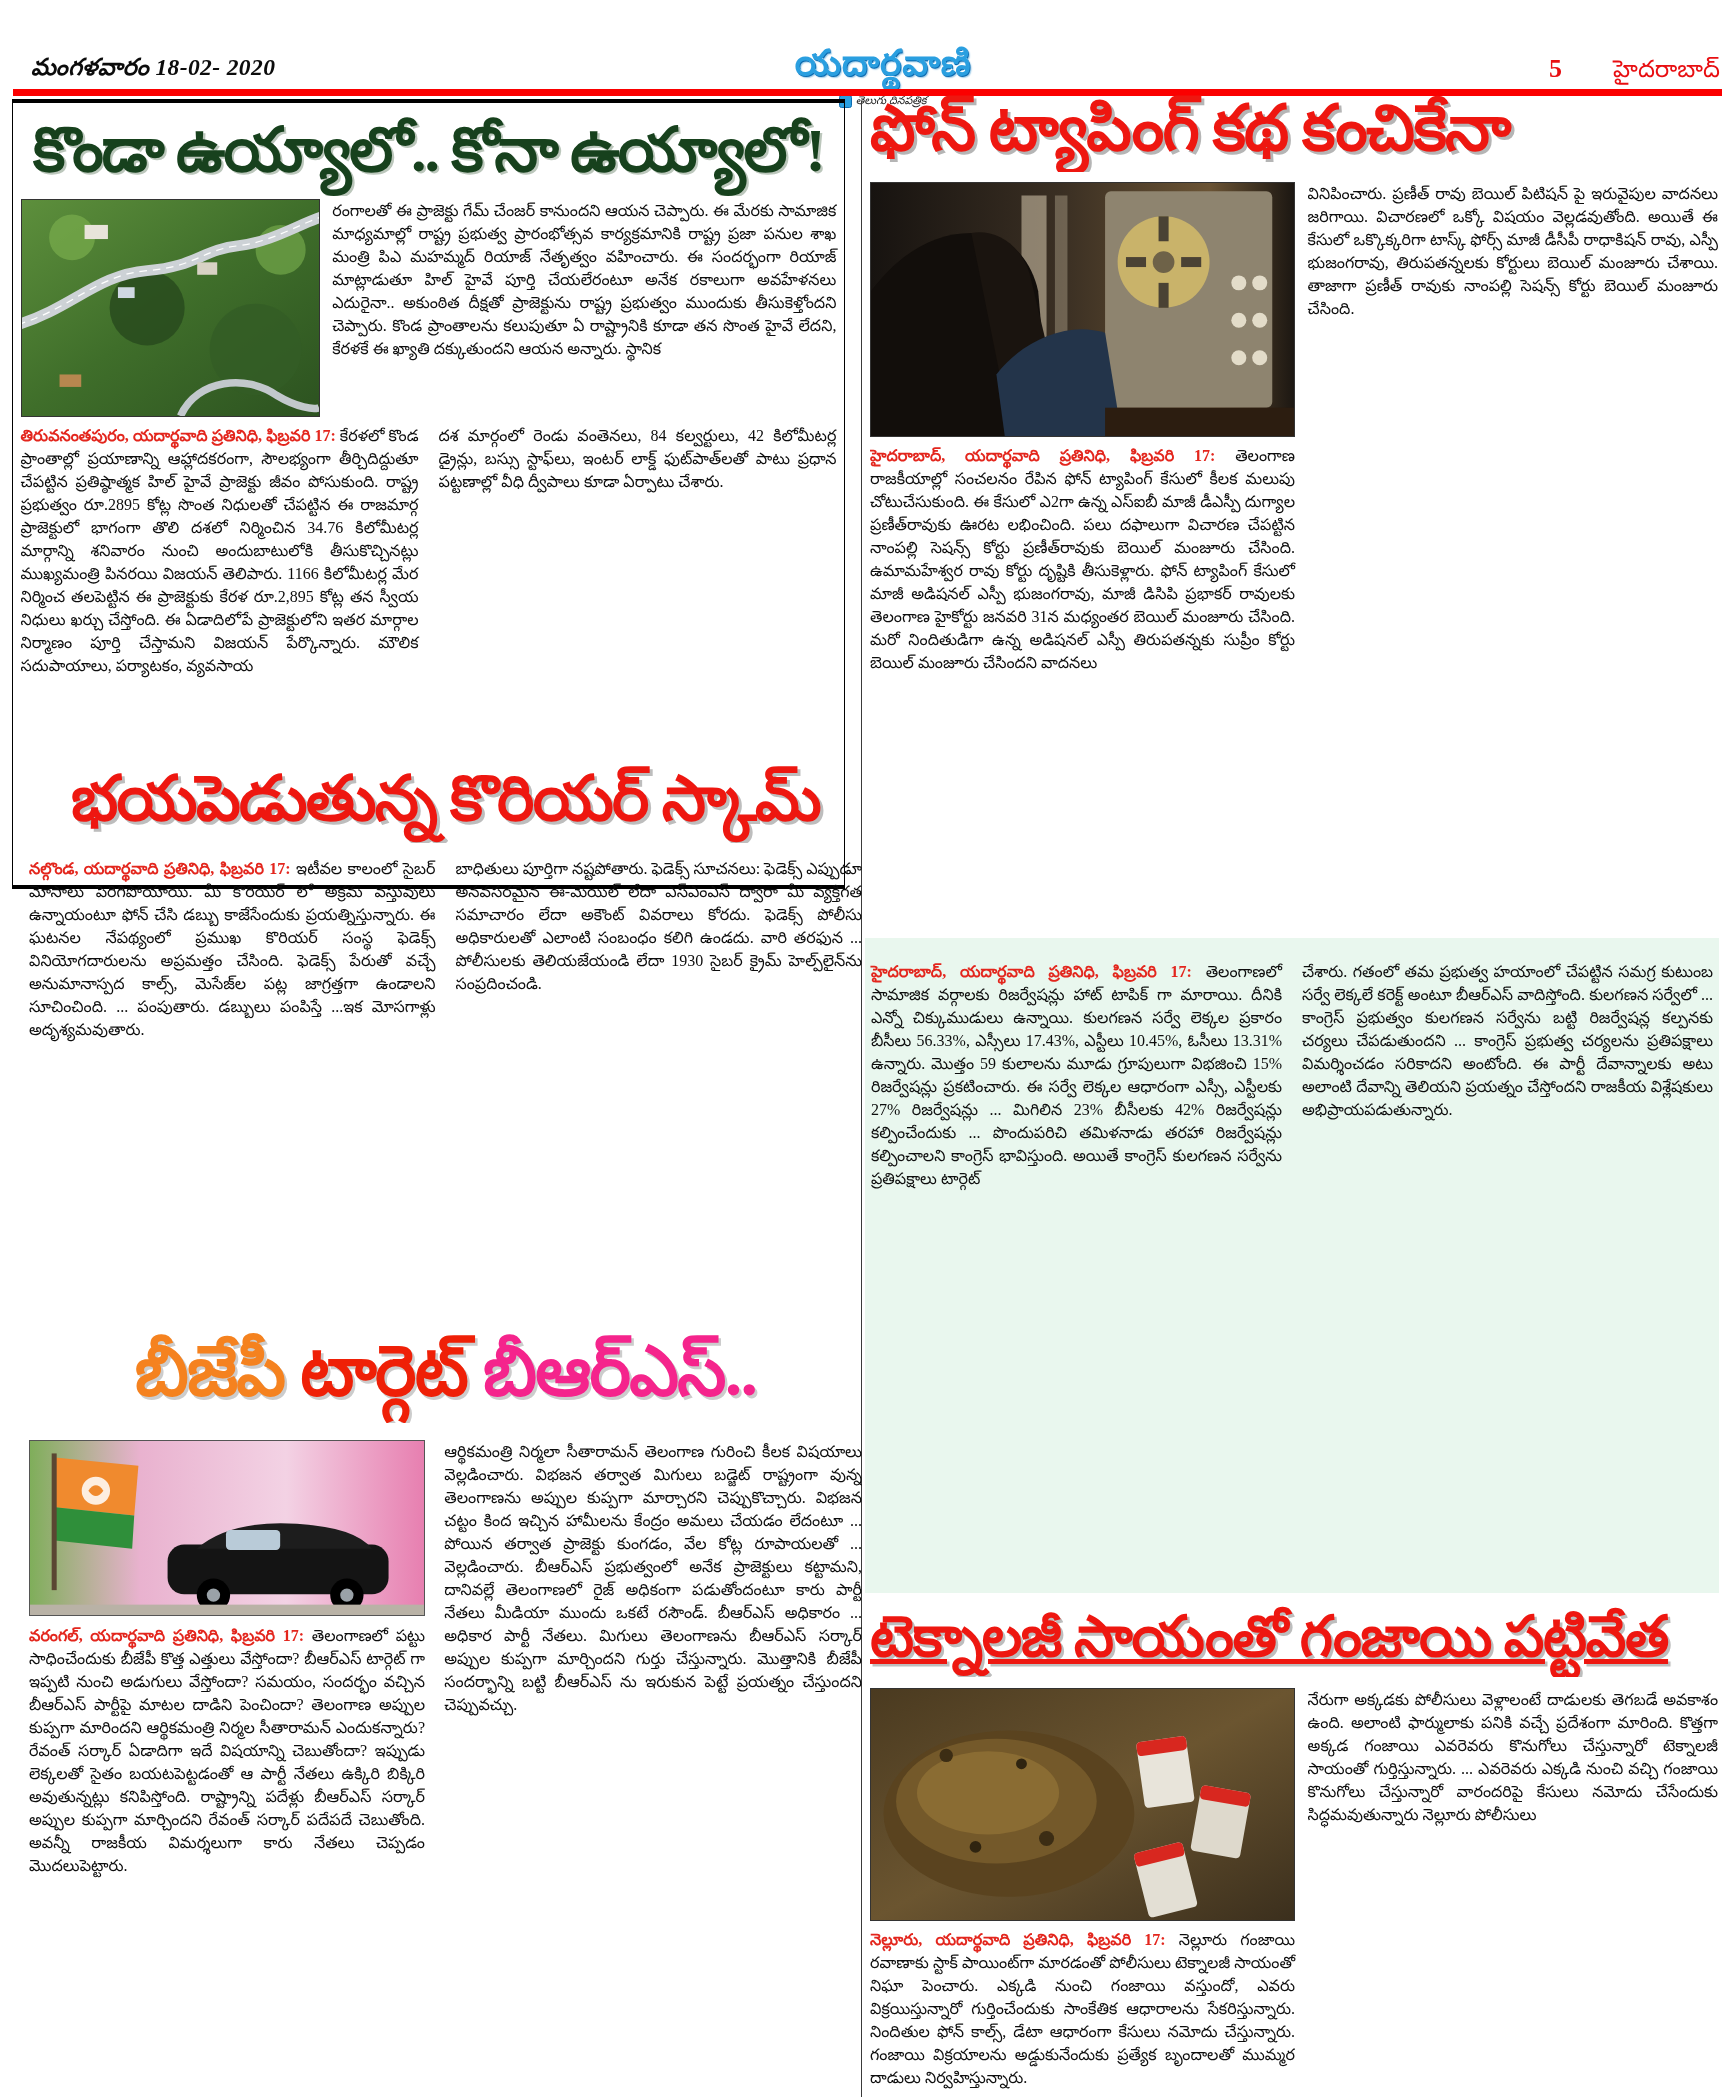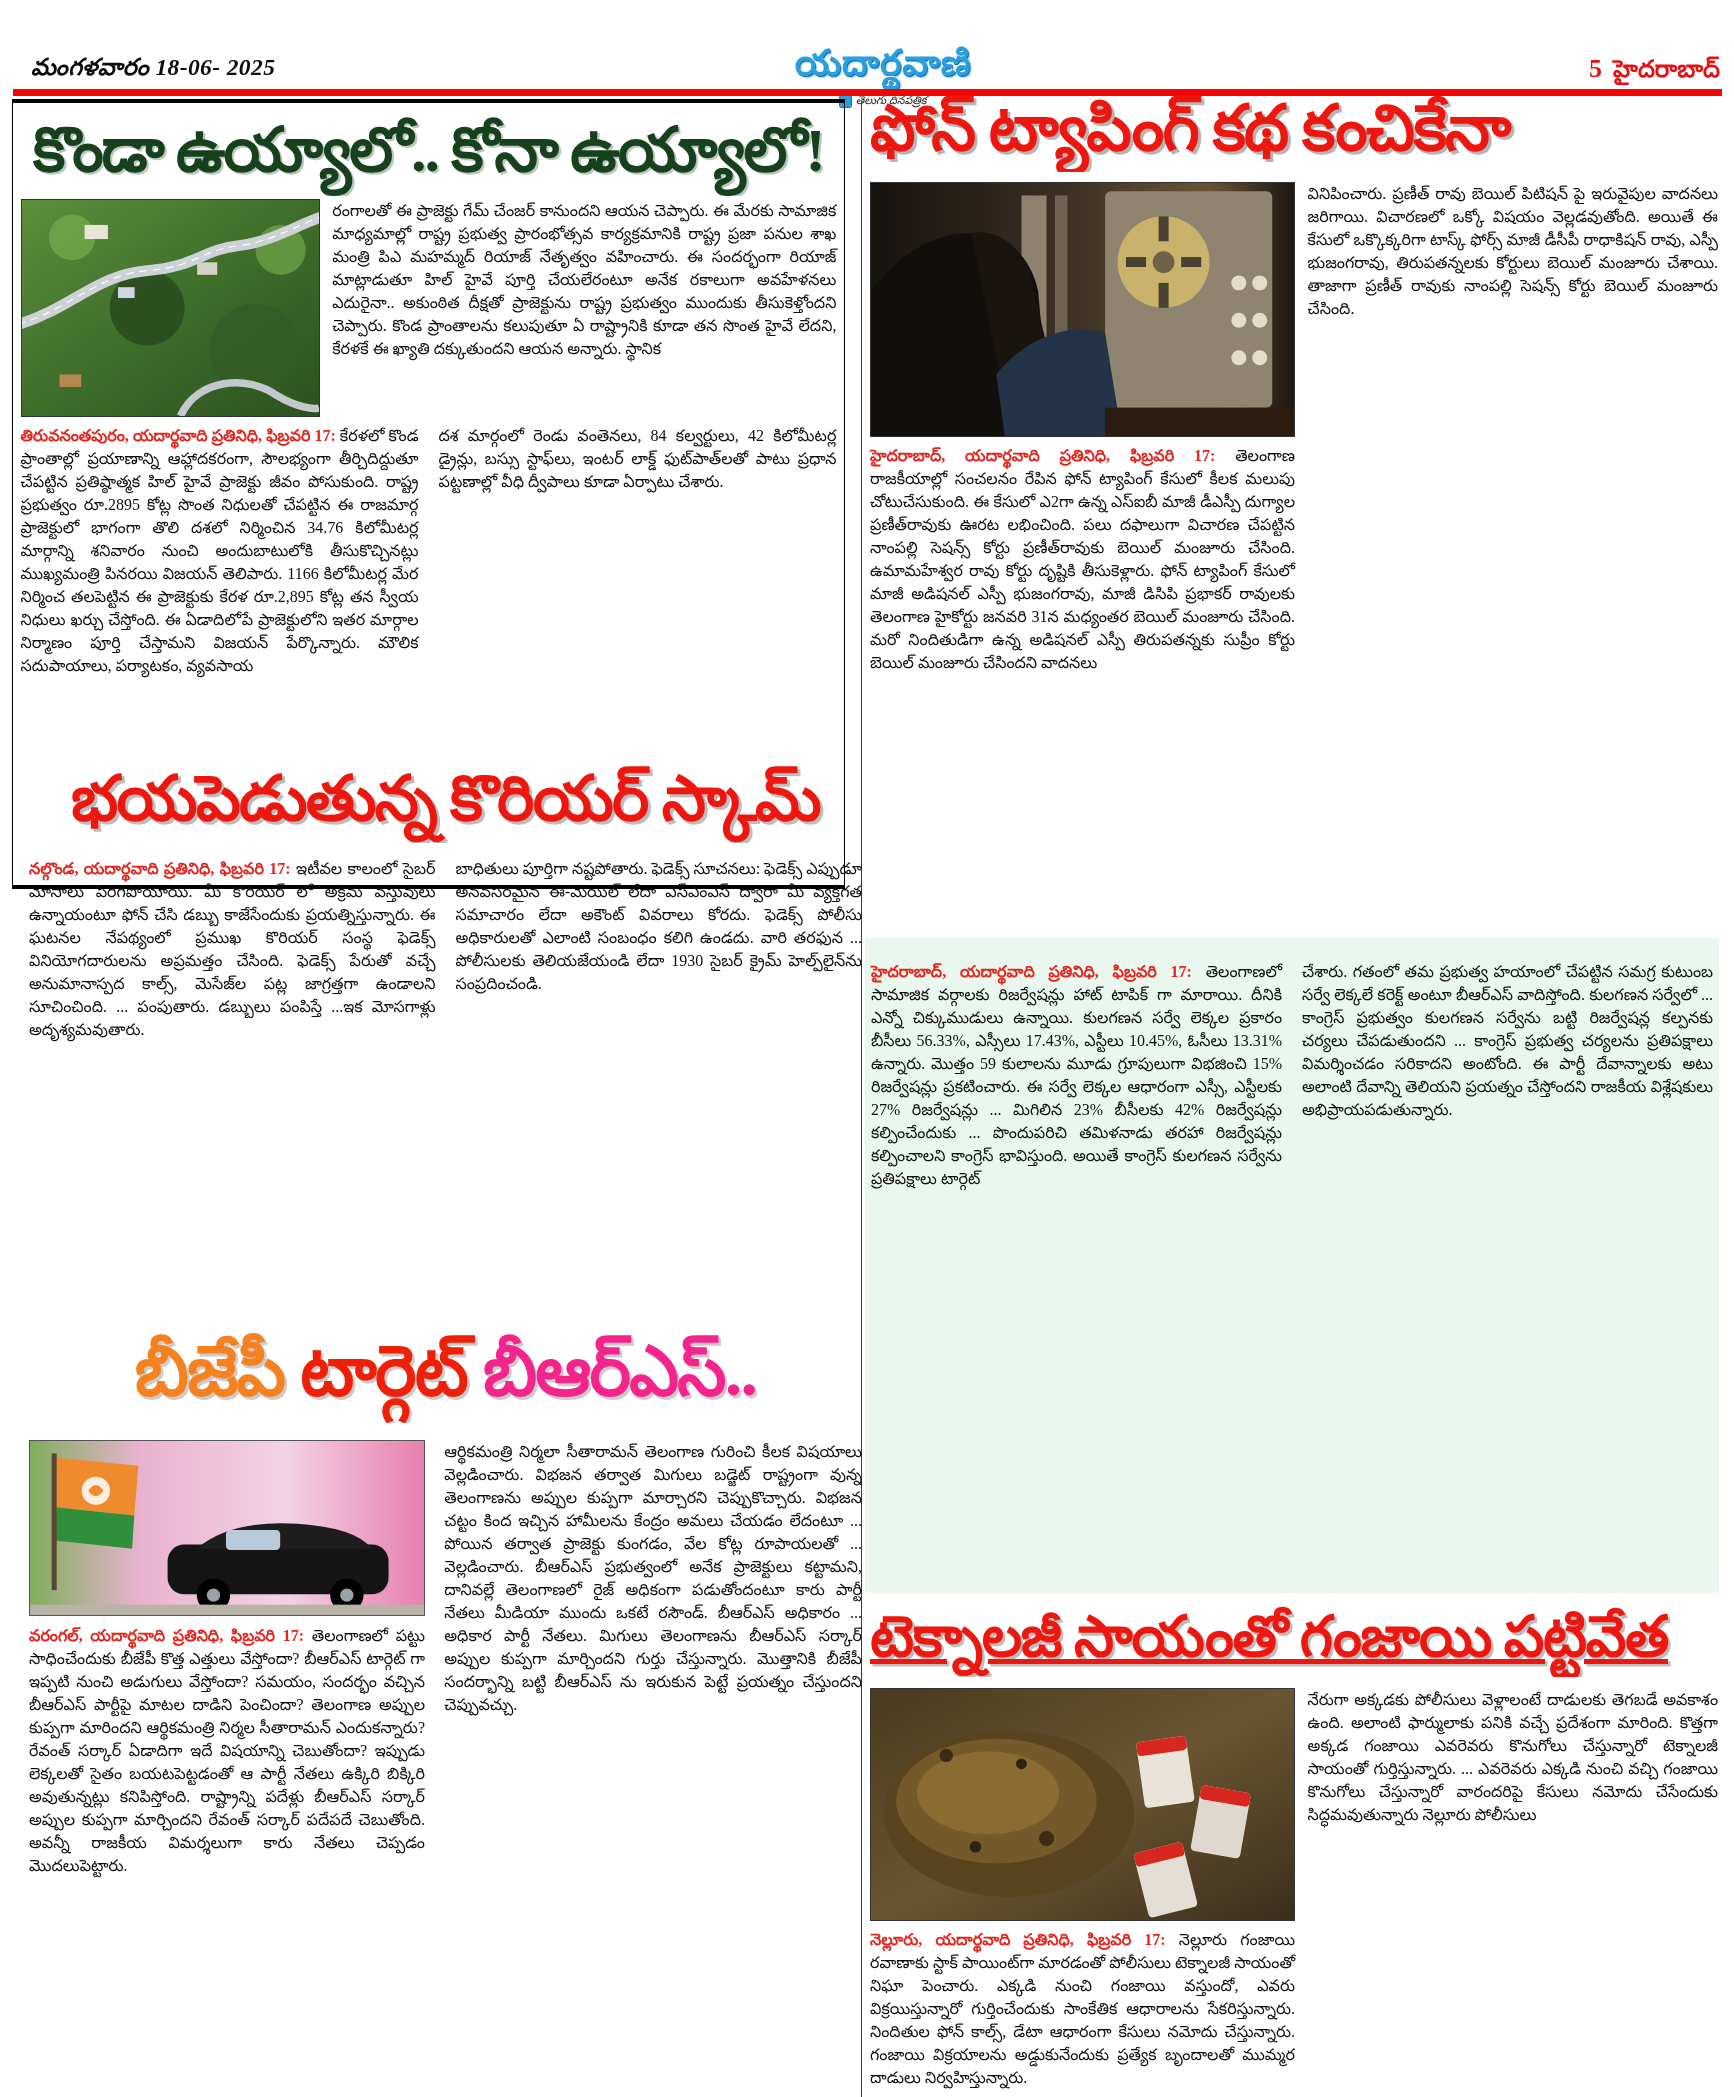--- a/index.html
+++ b/index.html
@@ -13,21 +13,21 @@
   #logo{left:774px;top:42px;width:218px;text-align:center;}
   #logo .main{
     font-size:36px;font-weight:bold;color:#2a9fe0;letter-spacing:0.8px;
     text-shadow:-0.8px -0.8px 0 #ffffff,0.8px 0.8px 0 #0d6bb0,1.7px 1.7px 1.3px #9ecbe8;
   }
   #logo .tagrow{margin-top:1.7px;display:flex;align-items:center;justify-content:center;gap:3.4px;}
   #logo .tagicon{width:11px;height:11px;border-radius:2.5px;background:#2a9fe0;border:0.8px solid #0d6bb0;display:inline-block;}
   #logo .tagline{font-size:11px;font-style:italic;color:#222;}
   #page-num-city{left:1510px;top:54px;width:210px;display:flex;gap:11px;align-items:baseline;justify-content:flex-end;}
   #page-num-city .num{font-size:26px;font-weight:bold;color:#e80f12;}
-  #page-num-city .city{font-size:24px;font-weight:bold;color:#e80f12;}
+  #page-num-city .city{font-size:24px;font-weight:normal;color:#e80f12;margin-left:40px;}
   #masthead-bar{left:12.6px;top:89px;width:1709px;height:6.7px;background:#fb0000;}
   #half-divider{left:861px;top:101px;width:1.3px;height:2534px;background:#3a3a3a;}
   
   .body-txt{font-size:16px;line-height:23px;text-align:justify;color:#0d0d0d;}
   .dateline{color:#e3261d;font-weight:bold;}
   .cols{display:flex;gap:20px;}
   .cols>div{flex:1;min-width:0;}
   .headline{white-space:nowrap;overflow:hidden;font-weight:bold;}
   figure{margin:0;}
   figure svg{display:block;width:100%;height:100%;}
@@ -65,21 +65,21 @@
   #art-ganja .headline{font-size:57px;line-height:1.4;color:#ee1710;letter-spacing:-1.3px;text-shadow:2.5px 2.5px 0 #bdbdbd;text-decoration:underline;}
   #art-ganja .row{display:flex;gap:12.6px;margin-top:11px;}
   #art-ganja .colA{width:425px;flex:none;}
   #art-ganja figure{width:425px;height:233px;margin-bottom:7.6px;border:0.8px solid #333;box-sizing:border-box;}
 </style>
 </head>
 <body>
 
 <div id="page">
 
-  <div class="abs" id="masthead-date">మంగళవారం 18-06- 2025</div>
+  <div class="abs" id="masthead-date">మంగళవారం 18-02- 2020</div>
   <div class="abs" id="logo">
     <div class="main">యదార్థవాణి</div>
     <div class="tagrow">
       <span class="tagicon"></span>
       <span class="tagline">తెలుగు దినపత్రిక</span>
     </div>
   </div>
   <div class="abs" id="page-num-city">
     <span class="num">5</span>
     <span class="city">హైదరాబాద్</span>

